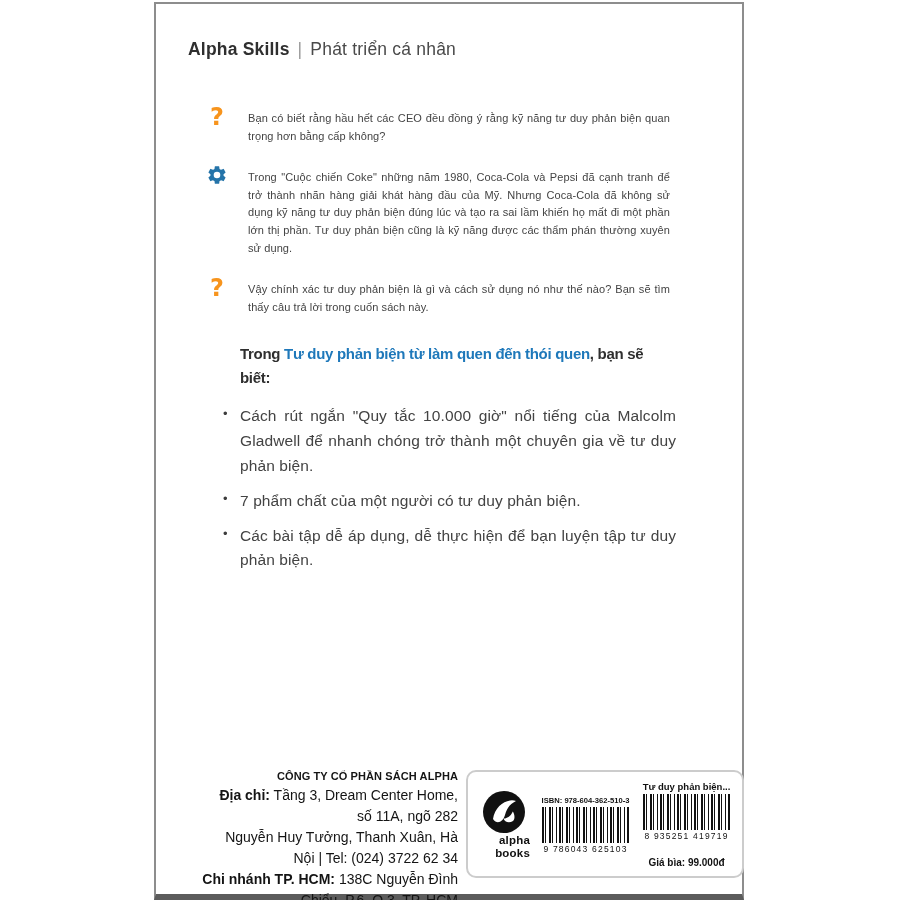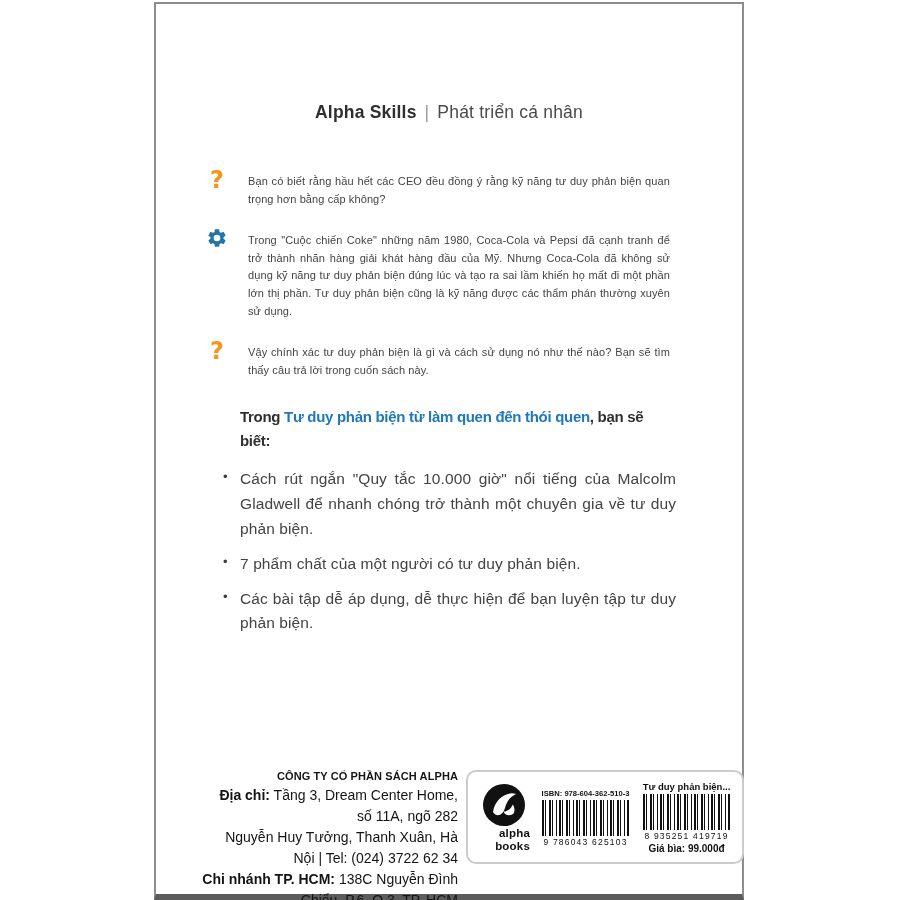--- a/index.html
+++ b/index.html
@@ -7,21 +7,21 @@
     width:900px;height:900px;background:#ffffff;position:relative;
     font-family:"Liberation Sans","DejaVu Sans",sans-serif;
     -webkit-font-smoothing:antialiased;
   }
   .book{
     position:absolute;left:154px;top:2px;width:590px;height:898px;
     box-sizing:border-box;background:#fff;
     border:2px solid #8d8d8d;border-bottom:6px solid #5c5c5c;
   }
   
-  .header{padding-top:98px;text-align:center;font-size:17.5px;color:#3c3c3c;letter-spacing:.2px;}
+  .header{padding-top:35px;font-size:17.5px;color:#3c3c3c;letter-spacing:.2px;margin-left:32px;}
   .header .brand{font-weight:bold;color:#2f2f2f;}
   .header .divider{color:#9a9a9a;margin:0 8px;font-weight:300;}
   .header .category{color:#4a4a4a;}
   
   .intro{margin-top:44px;padding-left:49px;padding-right:66px;}
   .intro-item{display:flex;gap:13px;margin-bottom:12px;}
   .intro-icon{flex:0 0 24px;width:24px;text-align:center;padding-top:1px;}
   .qmark{color:#f7941d;font-weight:900;font-size:24px;line-height:1;font-family:"DejaVu Sans",sans-serif;}
   .gear-svg{width:22px;height:22px;display:inline-block;}
   .intro-text{flex:1;margin:6px;font-size:11px;line-height:1.6;color:#434343;text-align:justify;letter-spacing:.1px;}
@@ -64,21 +64,21 @@
   .bc-label{font-size:7.6px;font-weight:bold;white-space:nowrap;margin-bottom:2px;}
   .bc-title{font-size:9.5px;font-weight:bold;white-space:nowrap;margin-bottom:2px;text-align:center;}
   .barcode{
     height:36px;margin:0 2px;
     background:repeating-linear-gradient(90deg,
       #111 0 2px,#fff 2px 3px,#111 3px 4px,#fff 4px 7px,
       #111 7px 9px,#fff 9px 10px,#111 10px 11px,#fff 11px 14px,
       #111 14px 15px,#fff 15px 17px);
   }
   .bc-digits{font-size:8.5px;letter-spacing:1.2px;margin-top:1px;white-space:nowrap;}
-  .bc-price{font-size:10px;font-weight:bold;margin-top:2px;}
+  .bc-price{font-size:10px;font-weight:bold;margin-top:16px;}
 </style>
 </head>
 <body>
 
 <div class="book">
 
   <div class="header">
     <span class="brand">Alpha Skills</span><span class="divider">|</span><span class="category">Phát triển cá nhân</span>
   </div>
 

